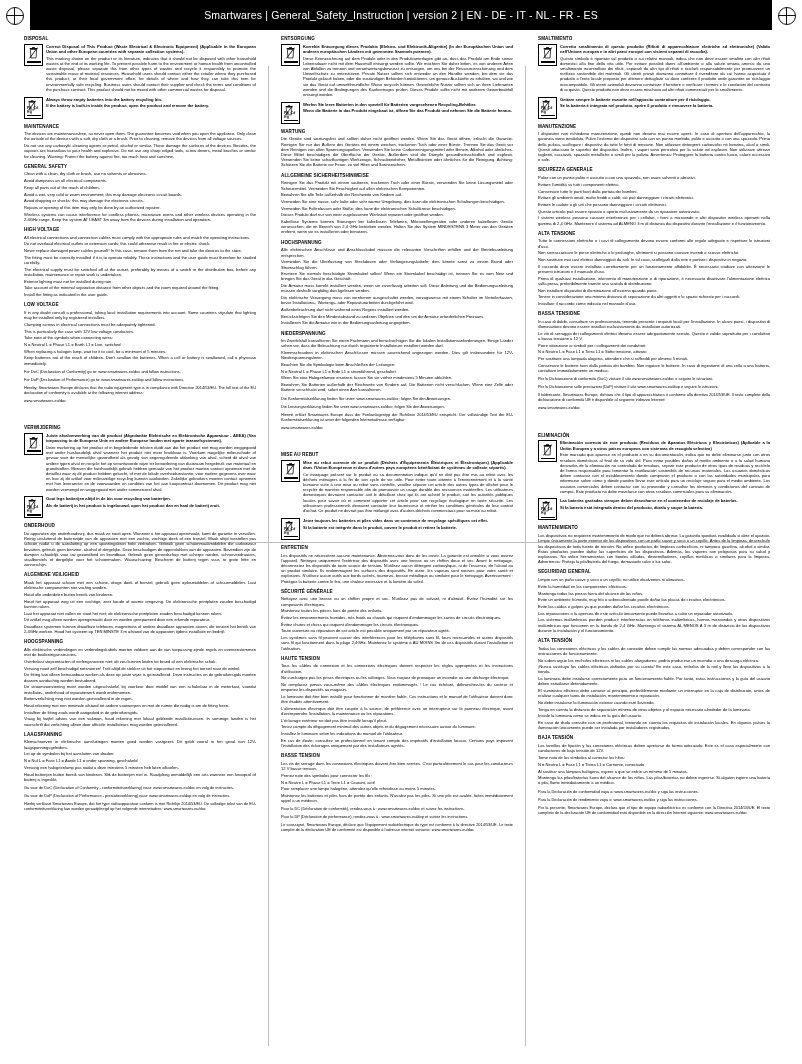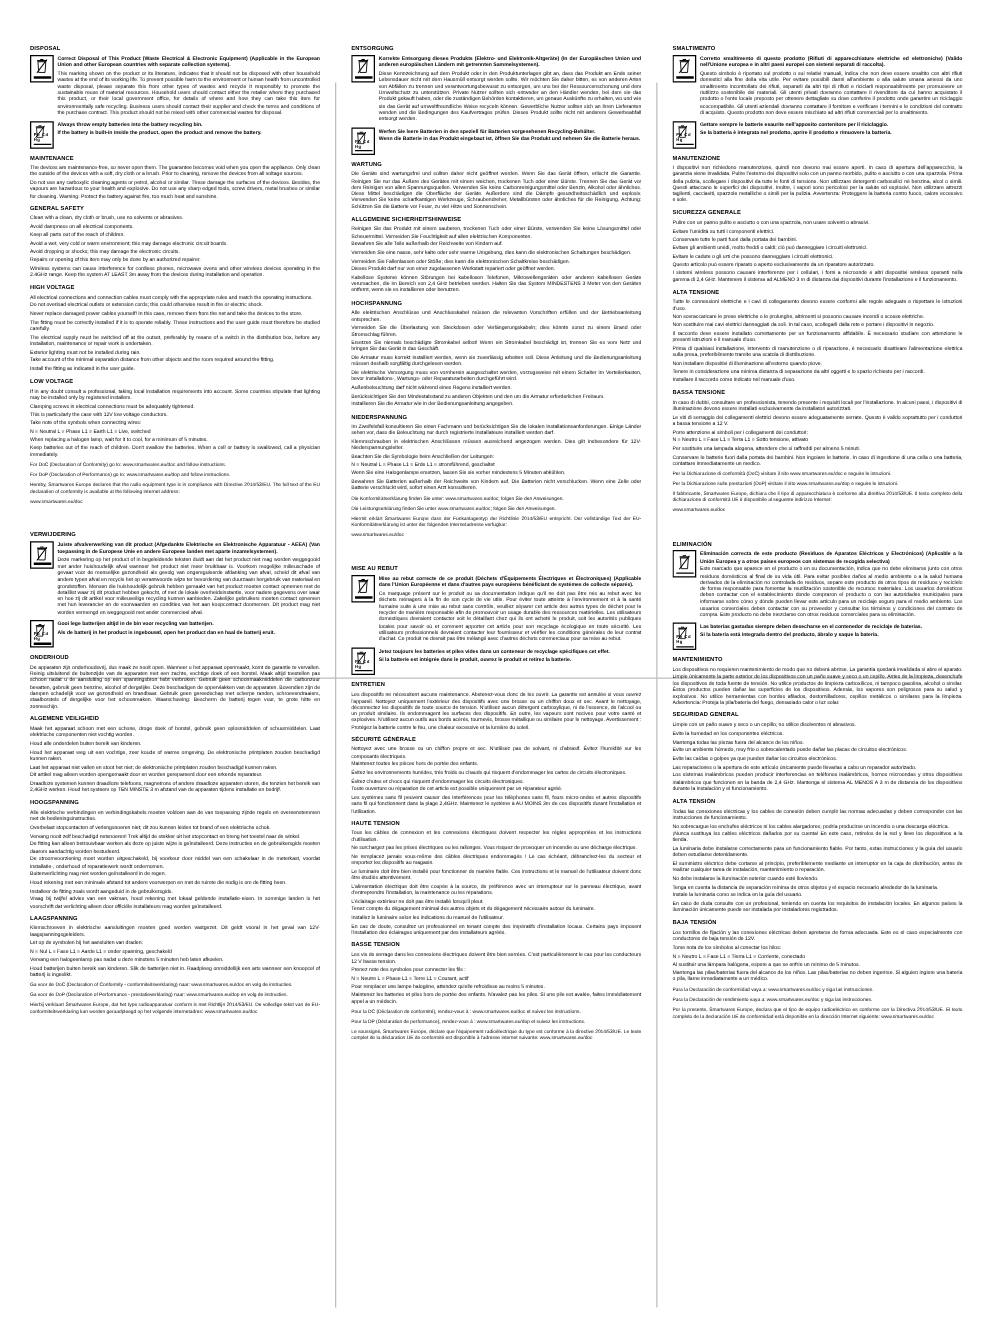--- a/index.html
+++ b/index.html
@@ -47,20 +47,27 @@
 
   svg.glyph{display:block;}
 
   .footer-note{font-size:3.9px;line-height:5px;margin-top:3px;}
 </style>
 </head>
 <body>
 
 <div class="page">
 
+  <div class="header">
+    <div class="reg-mark reg-left"></div>
+    <div class="header-bar">
+      <div class="header-title">Smartwares | General_Safety_Instruction | version 2 | EN - DE - IT - NL - FR - ES</div>
+    </div>
+    <div class="reg-mark reg-right"></div>
+  </div>
 
   <div class="cols">
     <div class="vdiv v1"></div>
     <div class="vdiv v2"></div>
     <div class="hdiv"></div>
 
     <div class="col c1">
       <div class="sec first">DISPOSAL</div>
 
       <div class="iconrow">

